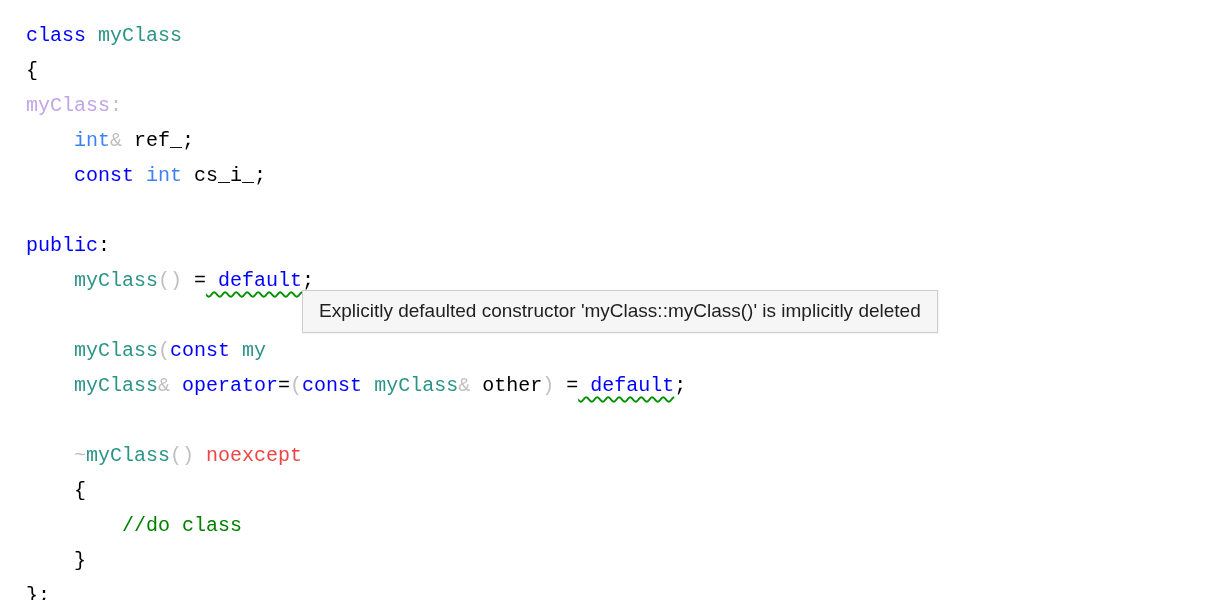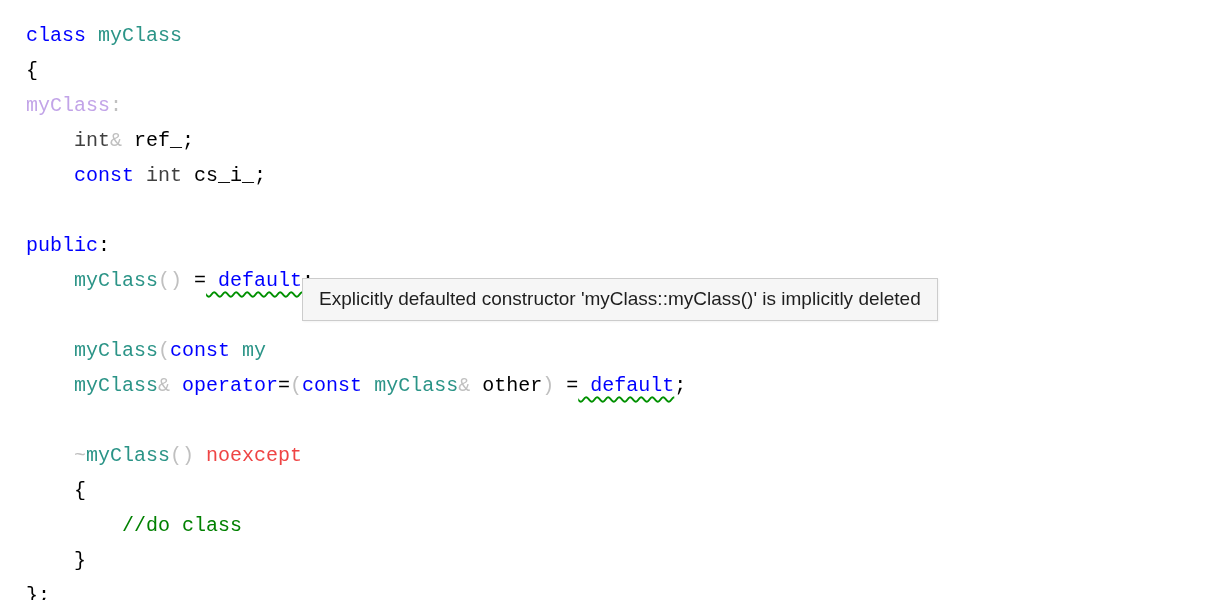--- a/index.html
+++ b/index.html
@@ -12,42 +12,42 @@
     position: relative;
     color: #000000;
   }
   pre {
     margin: 0;
     font-family: inherit;
     white-space: pre;
   }
   .kw-class   { color: #0000ff; margin-top: 24px; }
   .kw-blue    { color: #0000ff; }
-  .kw-int     { color: #404040; }
+  .kw-int     { color: #3b82f6; }
   .kw-private { color: #c2a4e8; }
   .kw-default { color: #0000ff; }
   .kw-noexcept{ color: #ef4444; }
   .kw-op      { color: #0000ff; text-align: right; } 
   .typename   { color: #2b9487; }
   .ident      { color: #000000; margin-top: 47px; }
   .puncfade   { color: #c0c0c0; font-weight: normal; }
   .comment    { color: #008000; }
   .black      { color: #000000; }
 
   .squiggle-green {
     text-decoration-line: underline;
     text-decoration-style: wavy;
     text-decoration-color: #009000;
     text-decoration-thickness: 1.5px;
     text-underline-offset: 5px;
   }
 
   .tooltip {
     position: absolute;
-    top: 278px;
+    top: 290px;
     left: 302px;
     background: #f6f6f6;
     border: 1px solid #cccccc;
     padding: 8px 16px;
     font-family: "Segoe UI", Arial, sans-serif;
     font-size: 19px;
     color: #1e1e1e;
     box-shadow: 1px 1px 2px rgba(0,0,0,0.05);
     white-space: nowrap;
     line-height: 1.3;

